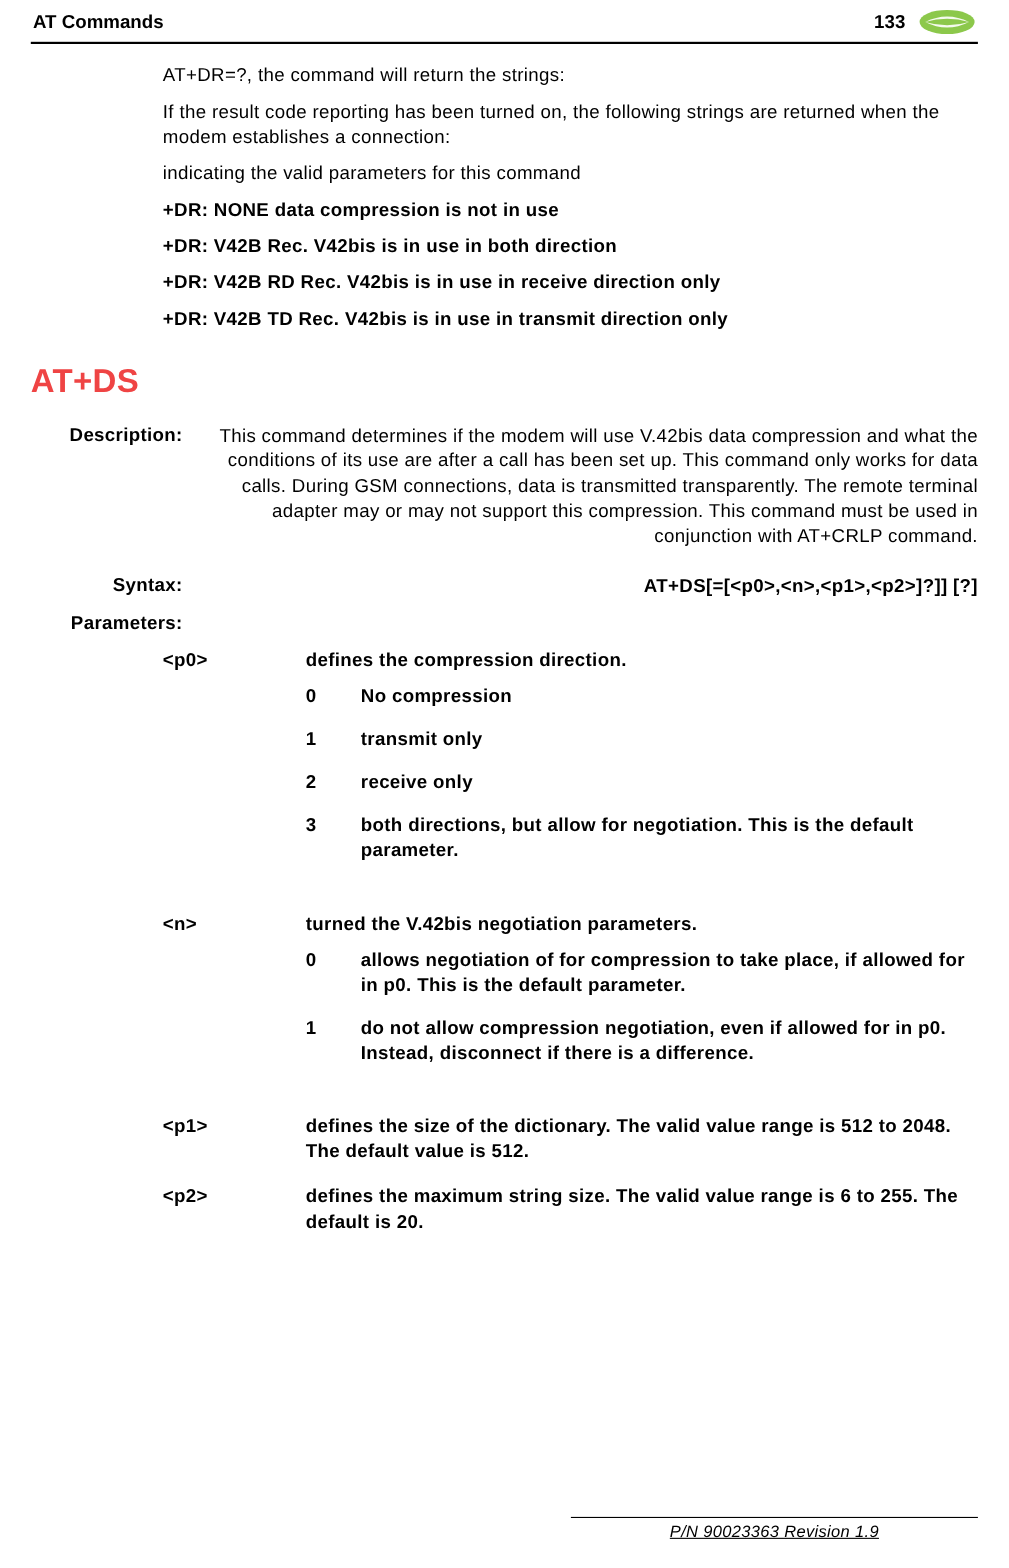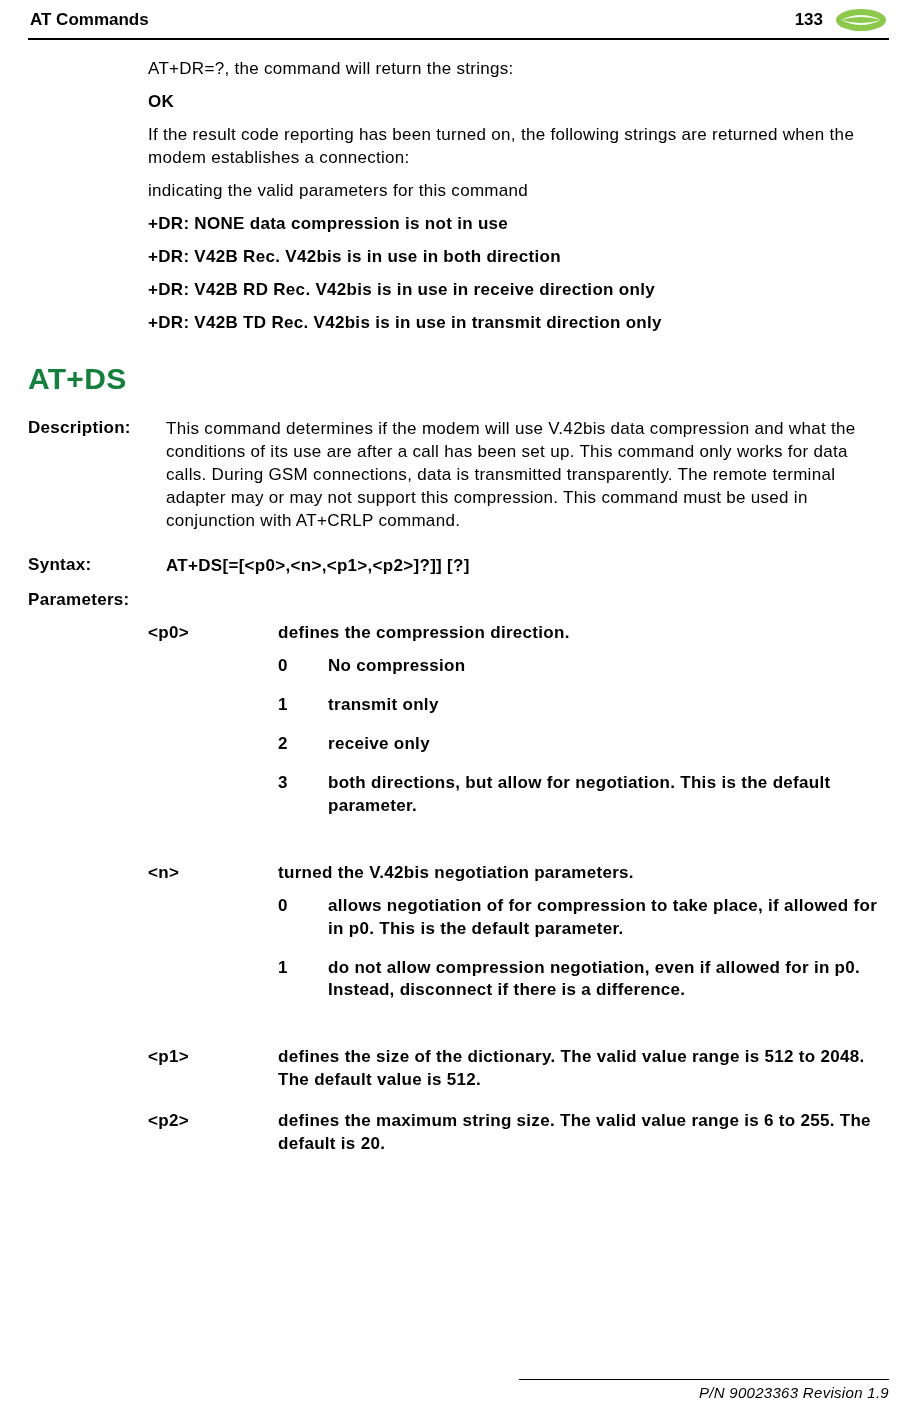--- a/index.html
+++ b/index.html
@@ -50,29 +50,30 @@
     margin-right: 0;
   }
   .para {
     font-size: 17px;
     letter-spacing: 0.3px;
     margin: 0 0 10px 0;
     line-height: 1.35;
   }
   .bold { font-weight: bold; }
   .section-title {
-    color: #15803d;
+    color: #ef4444;
     font-size: 30px;
     font-weight: bold;
     margin: 28px 0 22px 0;
     letter-spacing: 0.3px;
   }
   .def-row {
     display: flex;
     margin-bottom: 12px;
+    text-align: right;
   }
   .def-label {
     width: 138px;
     flex-shrink: 0;
     font-weight: bold;
     font-size: 17px;
     letter-spacing: 0.3px;
   }
   .def-content {
     flex: 1;
@@ -99,21 +100,22 @@
     width: 50px;
     flex-shrink: 0;
   }
   .param-sub-val { flex: 1; }
   .spacer-md { height: 20px; }
   .footer {
     position: absolute;
     bottom: 24px;
     right: 28px;
     width: 370px;
-    text-align: right;
+    text-align: center;
+    text-decoration: underline;
   }
   .footer-line {
     border-top: 1px solid #000;
     margin-bottom: 4px;
   }
   .footer-text {
     font-style: italic;
     font-size: 15px;
     letter-spacing: 0.3px;
   }
@@ -133,21 +135,20 @@
           <path d="M6 12 Q26 2 46 12 Q26 6 6 12 Z" fill="#ffffff" opacity="0.9"></path>
           <path d="M6 12 Q26 22 46 12 Q26 18 6 12 Z" fill="#ffffff" opacity="0.9"></path>
         </svg>
       </span>
     </div>
   </div>
   <hr class="hr">
 
   <div class="body-col">
     <p class="para">AT+DR=?, the command will return the strings:</p>
-    <p class="para bold">OK</p>
     <p class="para">If the result code reporting has been turned on, the following strings are returned when the modem establishes a connection:</p>
     <p class="para">indicating the valid parameters for this command</p>
     <p class="para bold">+DR: NONE data compression is not in use</p>
     <p class="para bold">+DR: V42B Rec. V42bis is in use in both direction</p>
     <p class="para bold">+DR: V42B RD Rec. V42bis is in use in receive direction only</p>
     <p class="para bold">+DR: V42B TD Rec. V42bis is in use in transmit direction only</p>
   </div>
 
   <div class="section-title">AT+DS</div>
 

